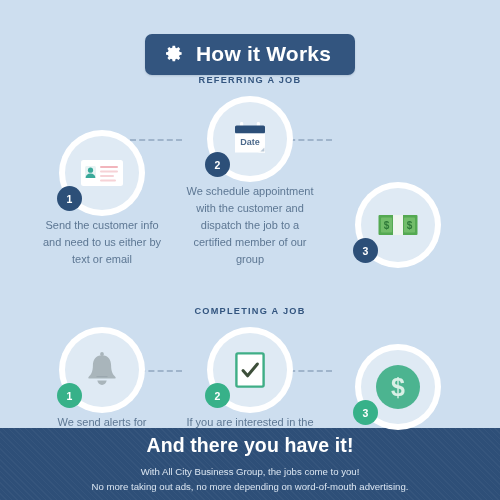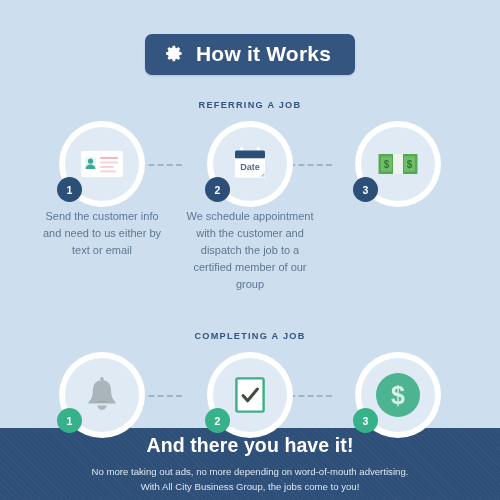--- a/index.html
+++ b/index.html
@@ -45,38 +45,38 @@
     white-space: nowrap;
   }
 
   
   .section-header {
     text-align: center;
     color: #33557f;
     font-size: 9.2px;
     font-weight: bold;
     letter-spacing: 1.25px;
-    margin-top: 25px;
   }
   .section-header.second { margin-top: 38px; }
 
   
   .steps {
     position: relative;
     display: flex;
     justify-content: center;
     margin-top: 11px;
     padding: 0 18px;
   }
   .step {
     width: 148px;
     position: relative;
     display: flex;
     flex-direction: column;
     align-items: center;
+    justify-content: flex-end;
   }
   .connector {
     position: absolute;
     top: 43px;
     height: 0;
     border-top: 2px dashed #9fb4cb;
     width: 52px;
     z-index: 0;
   }
   .connector.c1 { left: 130px; }
@@ -291,15 +291,15 @@
         </svg>
       </div>
       <div class="badge green">3</div>
     </div>
     <div class="step-caption">When you complete the job, you pay a referral fee from the job total</div>
   </div>
 </div>
 
 <div class="footer">
   <div class="footer-title">And there you have it!</div>
+  <div class="footer-sub-line">With All City Business Group, the jobs come to you!</div>
   <div class="footer-sub-line">No more taking out ads, no more depending on word-of-mouth advertising.</div>
-  <div class="footer-sub-line">With All City Business Group, the jobs come to you!</div>
 </div>
 
 </body></html>

